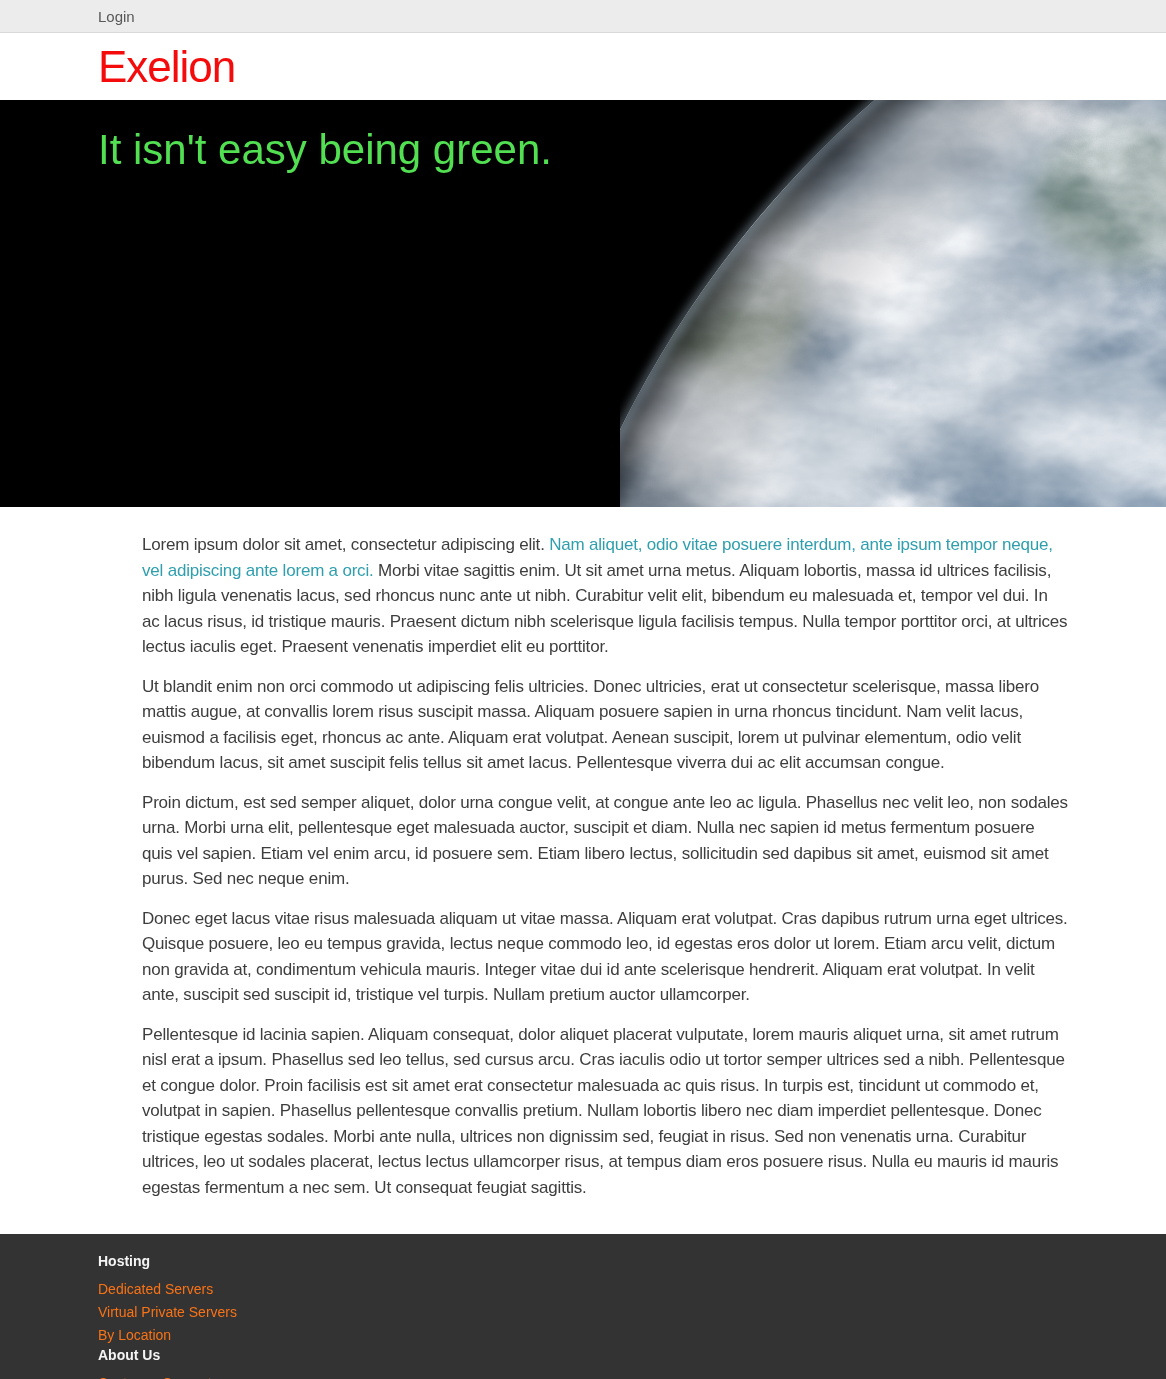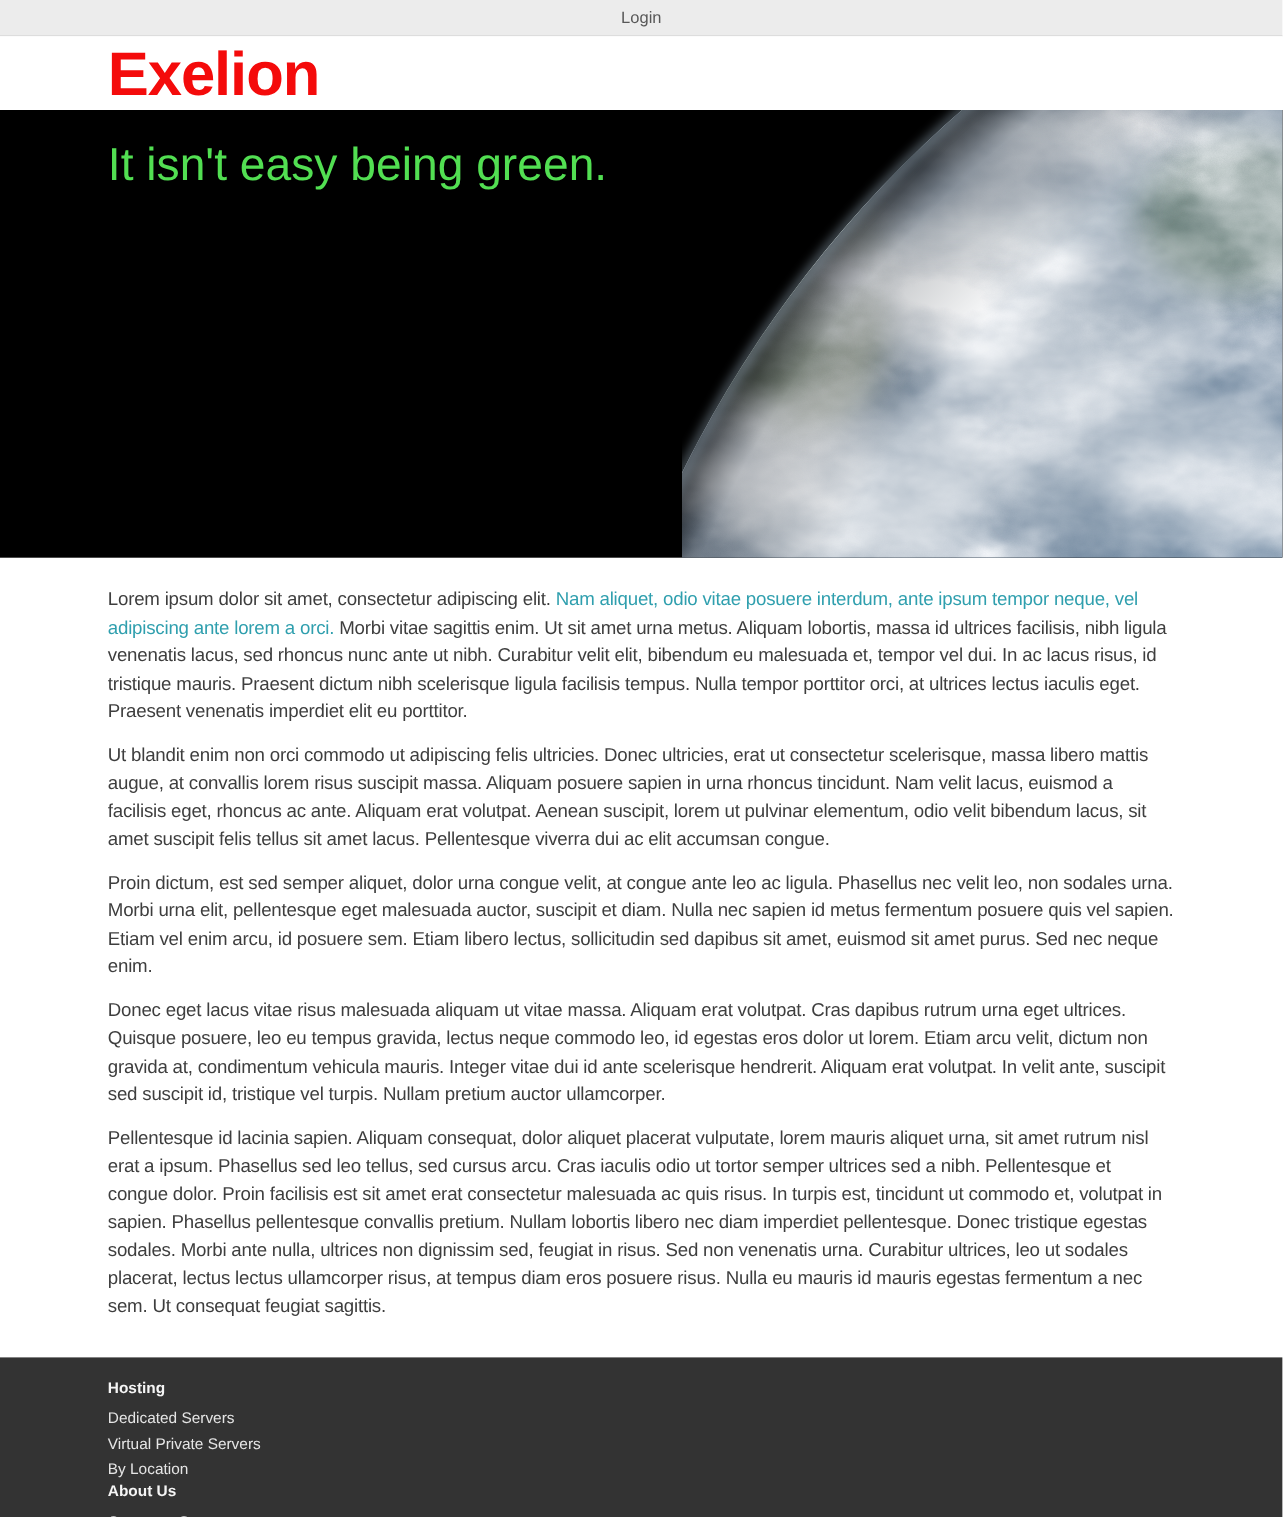--- a/index.html
+++ b/index.html
@@ -6,58 +6,59 @@
   * { margin:0; padding:0; box-sizing:border-box; }
   html,body { background:#ffffff; }
   body {
     font-family:"Liberation Sans", "DejaVu Sans", sans-serif;
     width:1166px; margin:0 auto;
   }
   .container { width:970px; margin:0 auto; }
 
   
   .topbar { background:#ececec; border-bottom:1px solid #d9d9d9; height:33px; }
-  .topbar .container { display:flex; justify-content:center; align-items:center; height:32px; }
+  .topbar .container { display:flex; justify-content:flex-start; align-items:center; height:32px; }
   .login-link { color:#585858; font-size:15px; text-decoration:none; }
 
   
   .header { background:#ffffff; height:67px; display:flex; align-items:center; }
   .logo {
-    color:#f40b0b; font-size:56px; font-weight:bold; letter-spacing:-1px;
+    color:#f40b0b; font-size:44px; font-weight:normal; letter-spacing:-1px;
     text-decoration:none; line-height:1;
   }
 
   
   .hero { position:relative; background:#000000; height:407px; overflow:hidden; }
   .hero .container { position:relative; z-index:2; }
   .earth-wrap { position:absolute; top:0; right:0; width:546px; height:407px; z-index:1; }
   .hero-heading {
     padding-top:26px; font-size:42px; font-weight:300; color:#52df52; letter-spacing:0;
   }
   .hero-lead {
     margin-top:18px; width:492px; color:#ffffff; font-size:17.5px; line-height:27px;
   }
   .hero-lead b { font-weight:bold; }
 
   
   .content { background:#ffffff; padding:25px 0 34px 0; }
   .content p {
     color:#3e3e3e; font-size:17px; line-height:25.5px; margin-bottom:14px;
     letter-spacing:-0.2px;
+    margin-left:44px;
   }
   .content p:last-child { margin-bottom:0; }
   .textlink { color:#2f9fae; text-decoration:none; }
 
   
   .footer { background:#333333; padding:19px 0 26px 0; }
   .footer .container { display:flex;flex-direction:column; }
   .fcol { width:242px; }
   .fcol h4 { color:#f5f5f5; font-size:14px; font-weight:bold; margin-bottom:9px; }
   .fcol a {
-    display:block; color:#e5e5e5; font-size:14px; line-height:23px; text-decoration:none;
+    display:block; color:#f97316; font-size:14px; line-height:23px; text-decoration:none;
   }
 
   
   .copyright { background:#242424; border-top:1px solid #1c1c1c; height:35px; display:flex; align-items:center; }
 </style>
 </head>
 <body>
 
 <div class="topbar">
   <div class="container">

